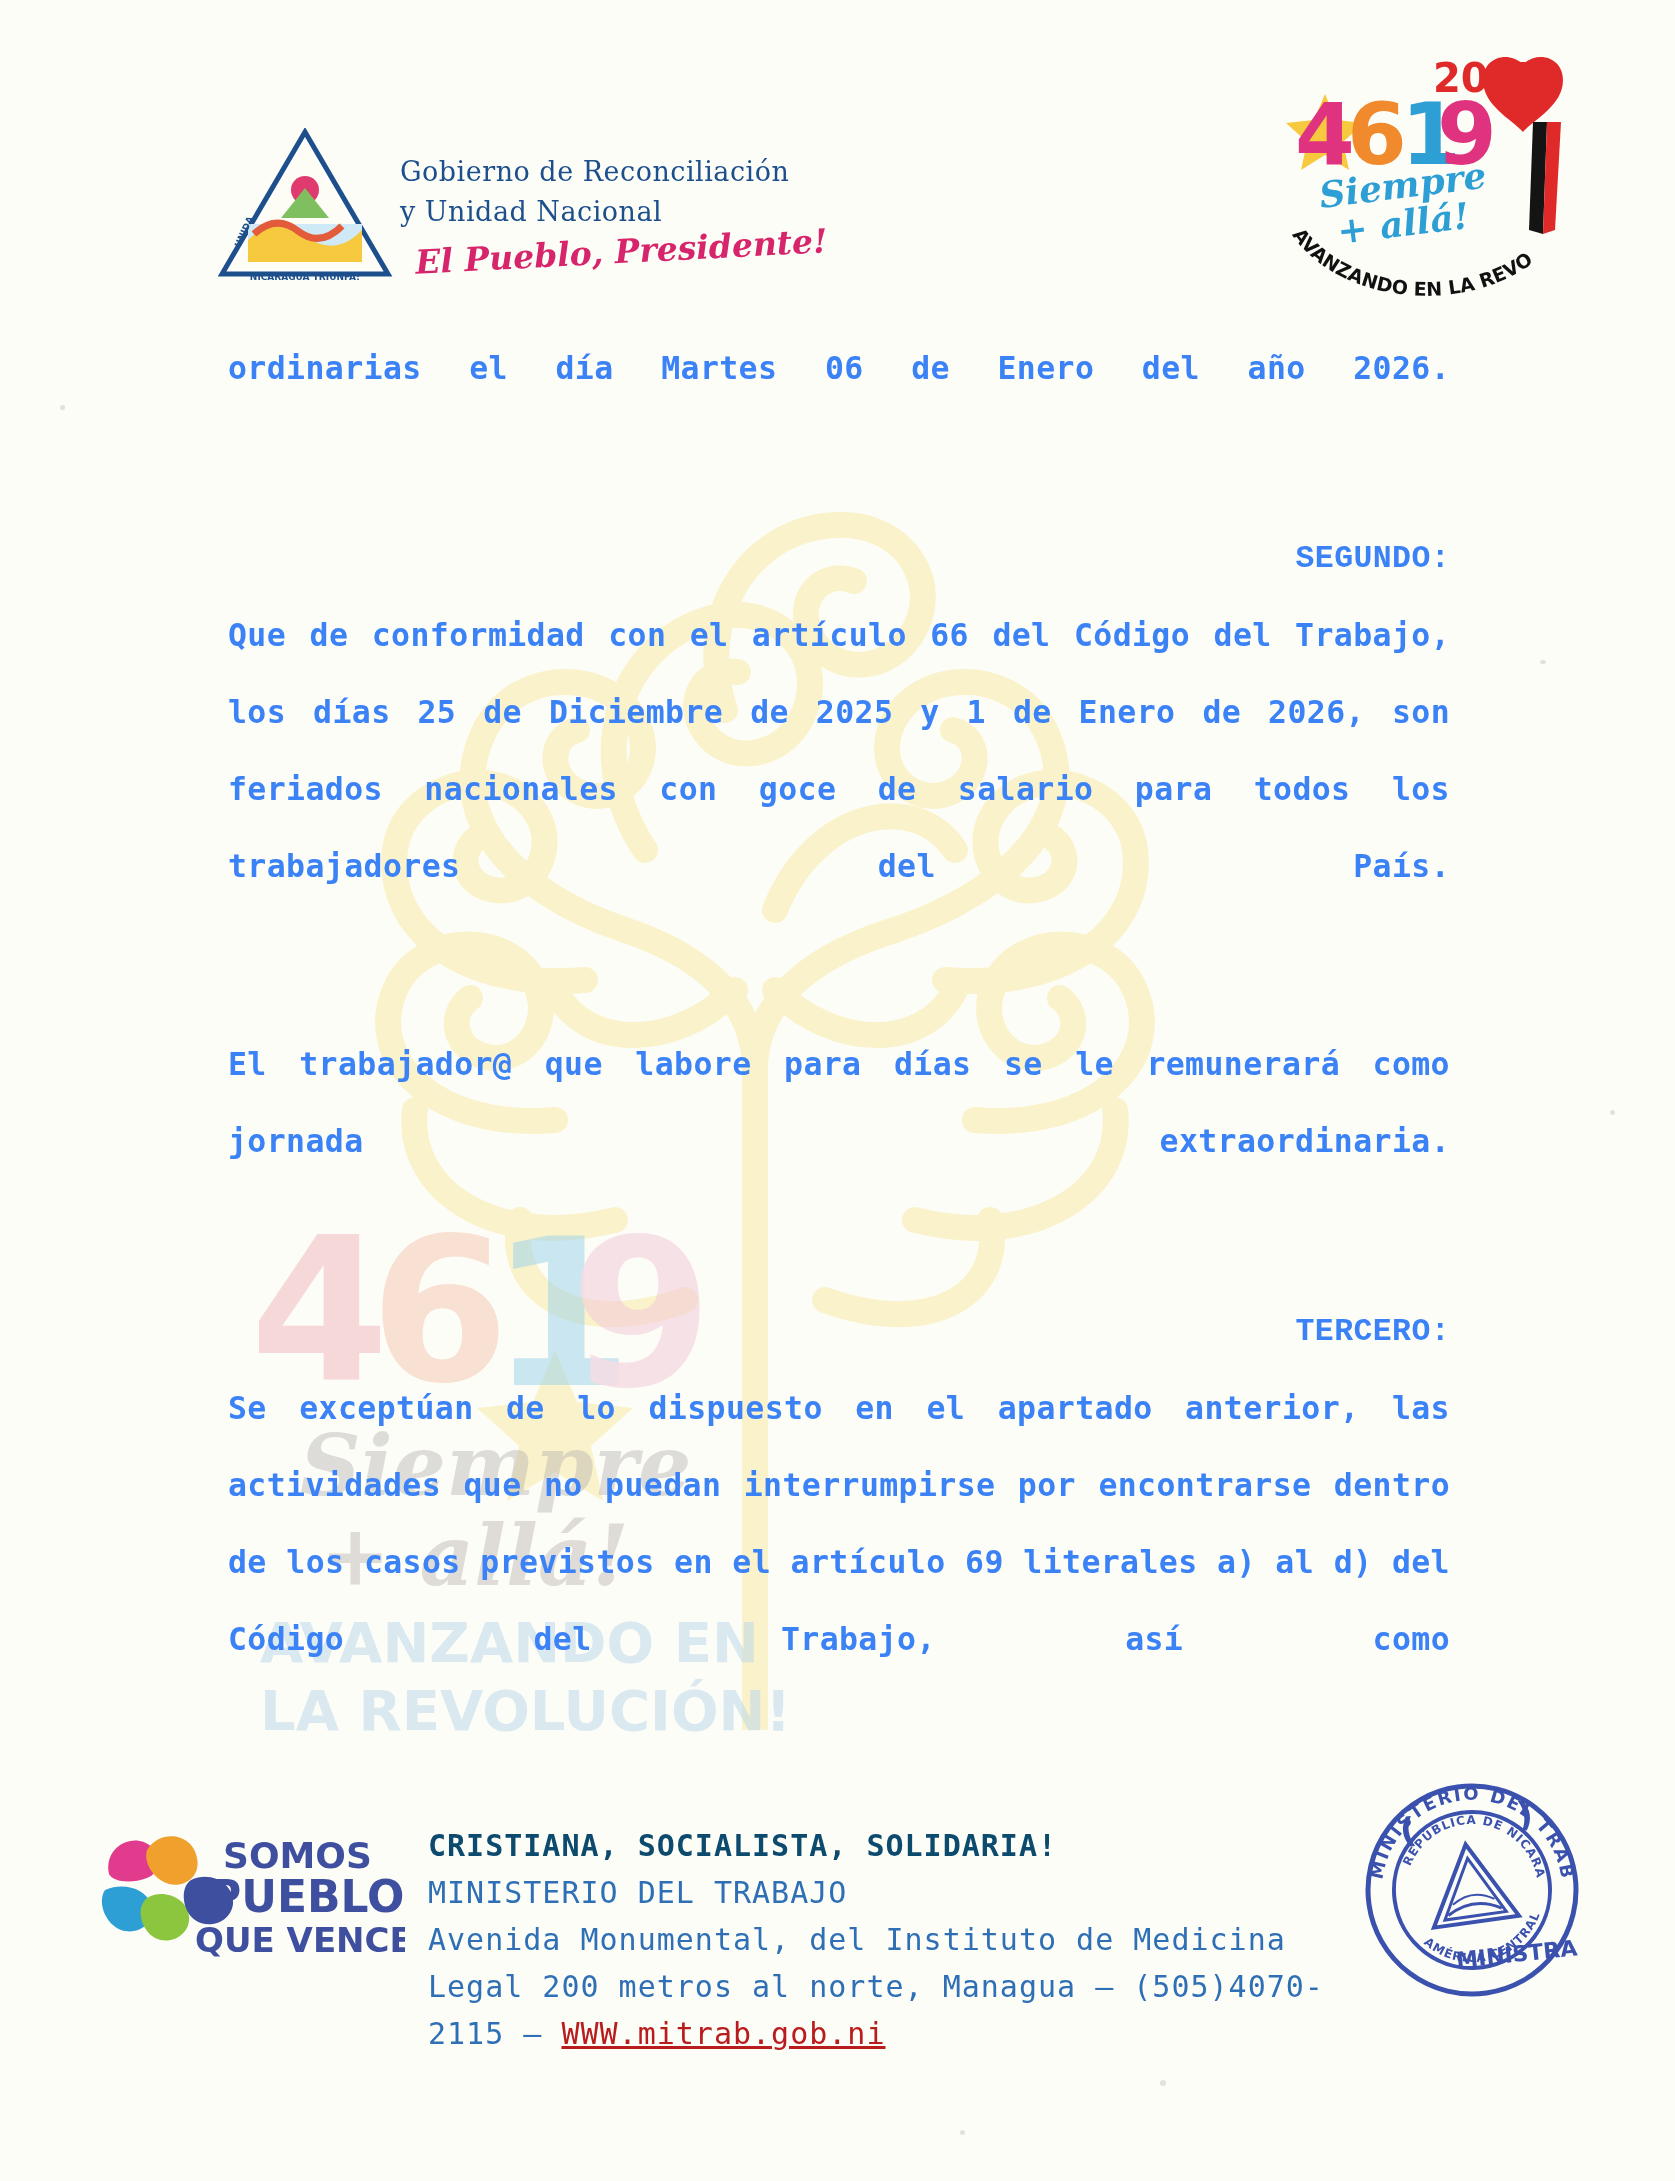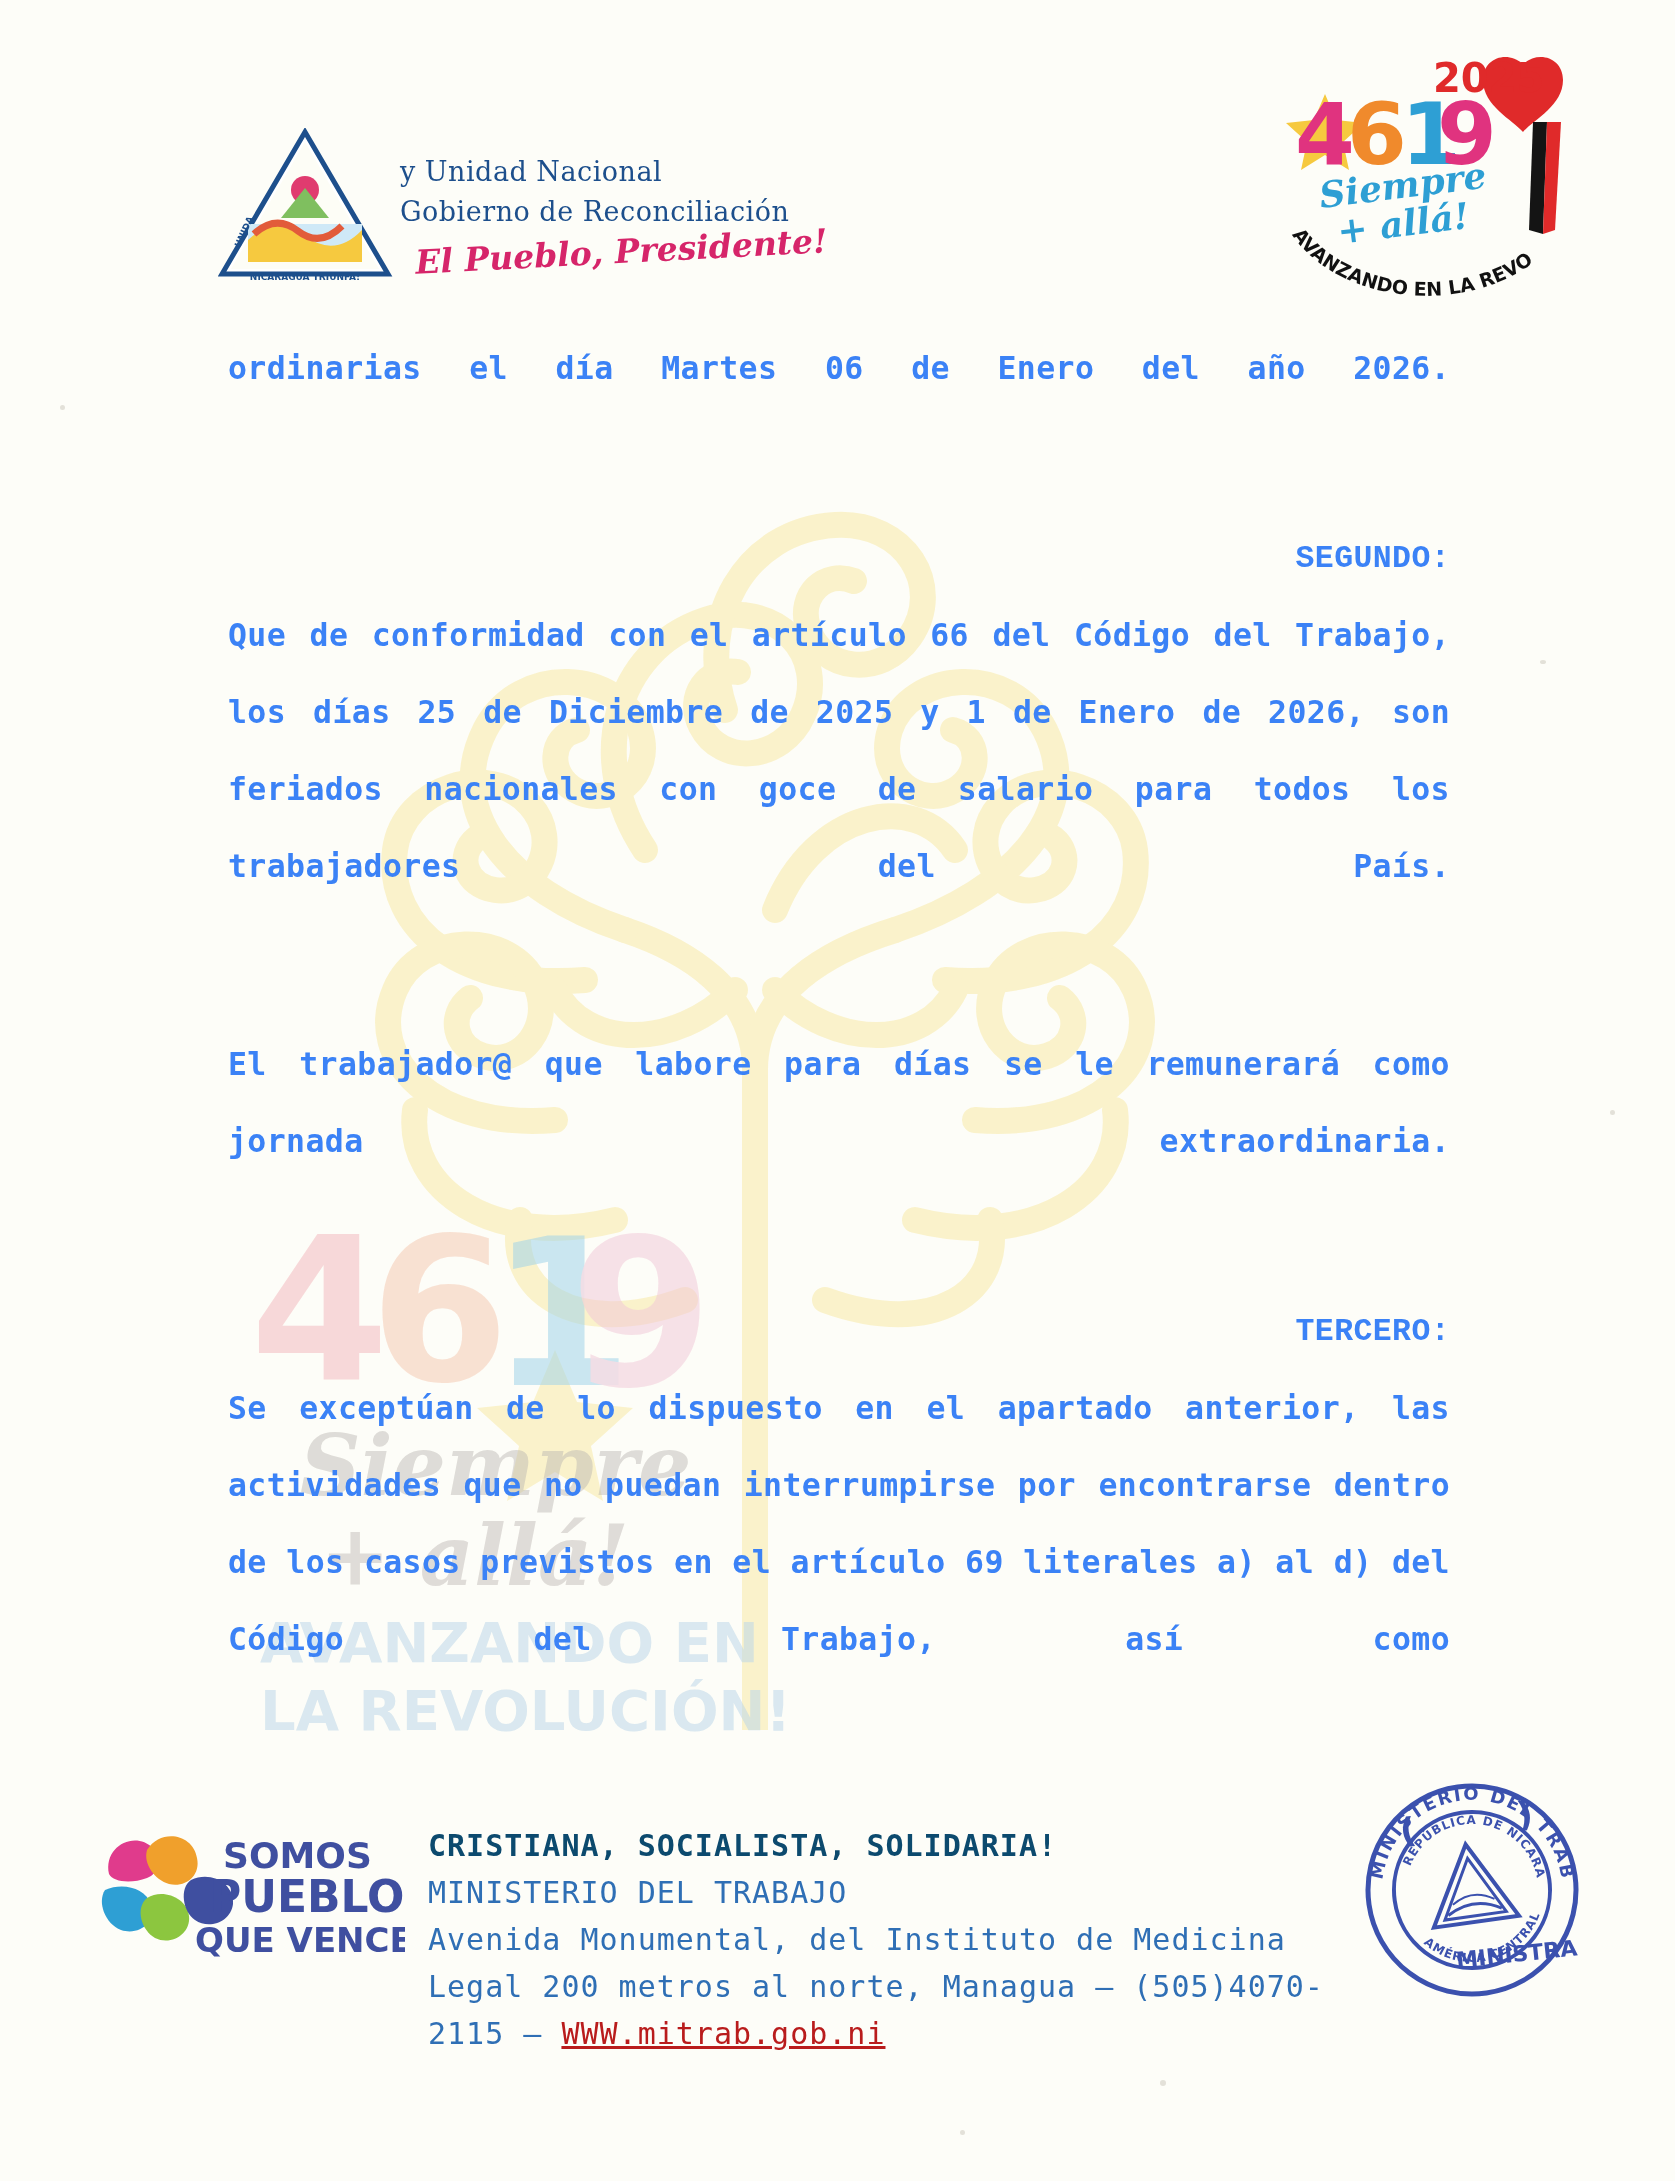--- a/index.html
+++ b/index.html
@@ -226,22 +226,22 @@
         <path d="M30 112 q28 -26 57 -4 q30 22 57 -6 l0 32 l-114 0 z" fill="#f6c93f"></path>
         <path d="M36 106 q22 -20 44 -3 q22 17 44 -5" fill="none" stroke="#e25b3a" stroke-width="7"></path>
         <circle cx="87" cy="62" r="14" fill="#e03b6f"></circle>
         <path d="M63 90 l24 -30 l24 30 z" fill="#7fbf5f"></path>
         <text x="87" y="152" text-anchor="middle" font-family="DejaVu Sans, sans-serif" font-size="9" font-weight="bold" fill="#1d4f8c">NICARAGUA TRIUNFA!</text>
         <text x="22" y="120" transform="rotate(-66 22 120)" font-family="DejaVu Sans, sans-serif" font-size="9" font-weight="bold" fill="#1d4f8c">UNIDA</text>
       </svg>
     </div>
 
     <div class="gov-text">
+      <div class="l1">Gobierno de Reconciliación</div>
       <div class="l1">y Unidad Nacional</div>
-      <div class="l1">Gobierno de Reconciliación</div>
     </div>
 
     <div class="slogan">El Pueblo, Presidente!</div>
 
     <div class="badge-4619">
       <svg viewBox="0 0 290 260" width="290" height="260" aria-hidden="true">
 
         <path d="M238 16 c16 -14 40 -6 40 16 c0 26 -30 40 -40 52 c-10 -12 -40 -26 -40 -52 c0 -22 24 -30 40 -16z" fill="#e02a2a"></path>
         <path d="M248 74 l14 0 l-4 112 l-14 -4z" fill="#141414"></path>
         <path d="M262 74 l14 0 l-6 108 l-12 4z" fill="#e02a2a"></path>

